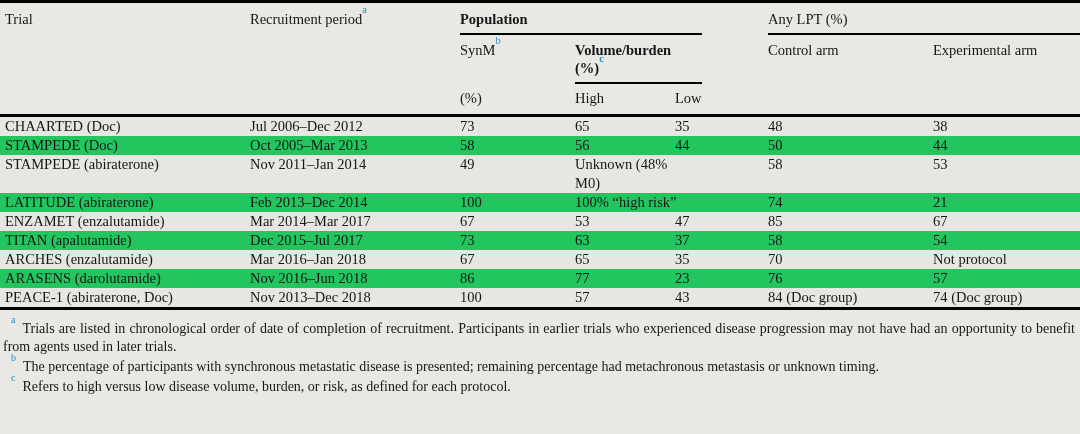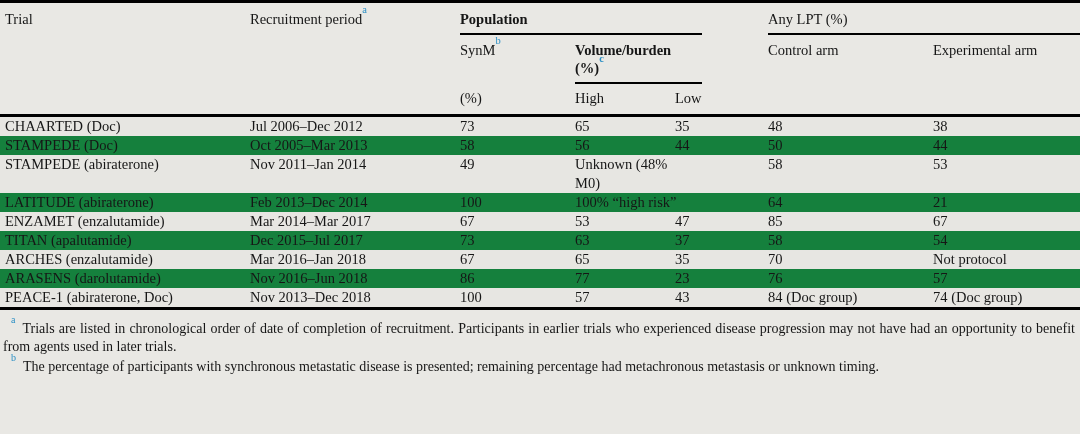--- a/index.html
+++ b/index.html
@@ -36,21 +36,21 @@
     letter-spacing:0;
   }
   .accent { color:#2b8fc4; }
 
   tbody td {
     font-size:14.5px; line-height:19px; padding:0;
     vertical-align:top; text-align:left;
   }
   tbody { border-bottom:3px solid #000; }
   tr.row-gray  { background:#e7e6e2; }
-  tr.row-white { background:#15803d; }
+  tr.row-white { background:#22c55e; }
   .narrow { max-width:104px; }
 
   .footnotes {
     padding:8px 5px 0 3px; font-size:14px; line-height:18px;
   }
   .footnotes p { margin:2px 0; }
   .footnotes p.note { text-align:justify; text-indent:8px; }
   .footnotes p.note sup.mk { margin-right:7px; top:-4px; font-size:10px; }
 </style>
 </head>
@@ -143,21 +143,21 @@
           <td>58</td>
           <td>53</td>
         </tr>
         <tr class="row-white">
           <td class="pad-l">LATITUDE (abiraterone)</td>
           <td>Feb 2013–Dec 2014</td>
           <td>100</td>
           <td colspan="2">
             <div class="narrow">100% “high risk”</div>
           </td>
-          <td>64</td>
+          <td>74</td>
           <td>21</td>
         </tr>
         <tr class="row-gray">
           <td class="pad-l">ENZAMET (enzalutamide)</td>
           <td>Mar 2014–Mar 2017</td>
           <td>67</td>
           <td>53</td>
           <td>47</td>
           <td>85</td>
           <td>67</td>
@@ -201,15 +201,18 @@
       </tbody>
   </table>
 
   <div class="footnotes">
     <p class="note">
       <sup class="mk accent">a</sup><span>Trials are listed in chronological order of date of completion of recruitment. Participants in earlier trials who experienced disease progression may not have had an opportunity to benefit from agents used in later trials.</span>
     </p>
     <p class="note">
       <sup class="mk accent">b</sup><span>The percentage of participants with synchronous metastatic disease is presented; remaining percentage had metachronous metastasis or unknown timing.</span>
     </p>
+    <p class="note">
+      <sup class="mk accent">c</sup><span>Refers to high versus low disease volume, burden, or risk, as defined for each protocol.</span>
+    </p>
   </div>
 
 </div>
 
 </body></html>

